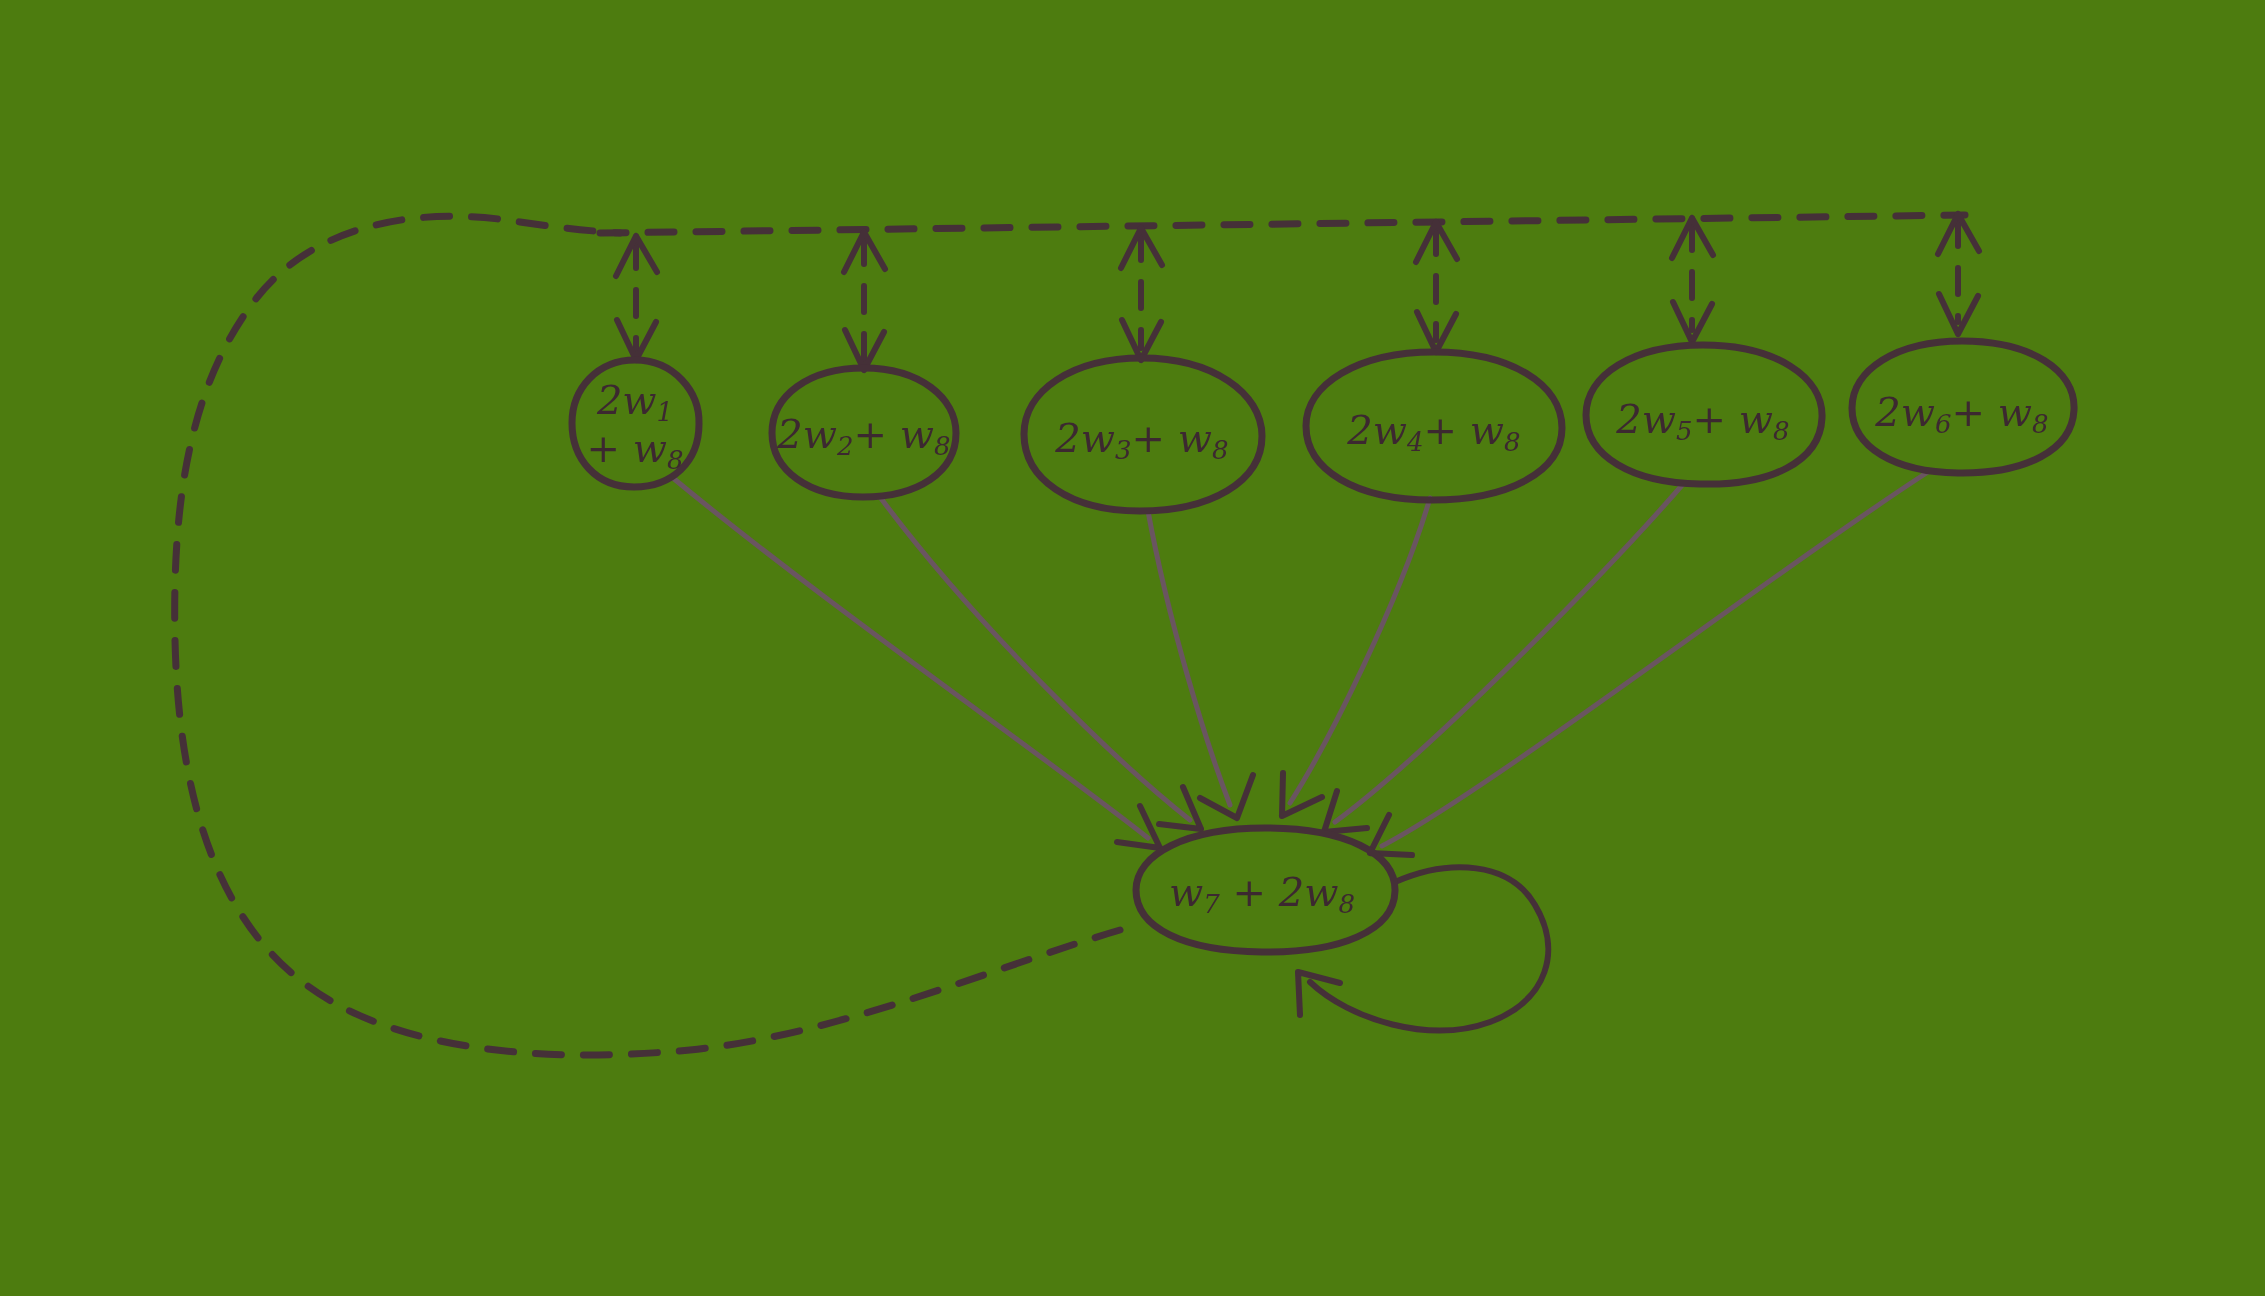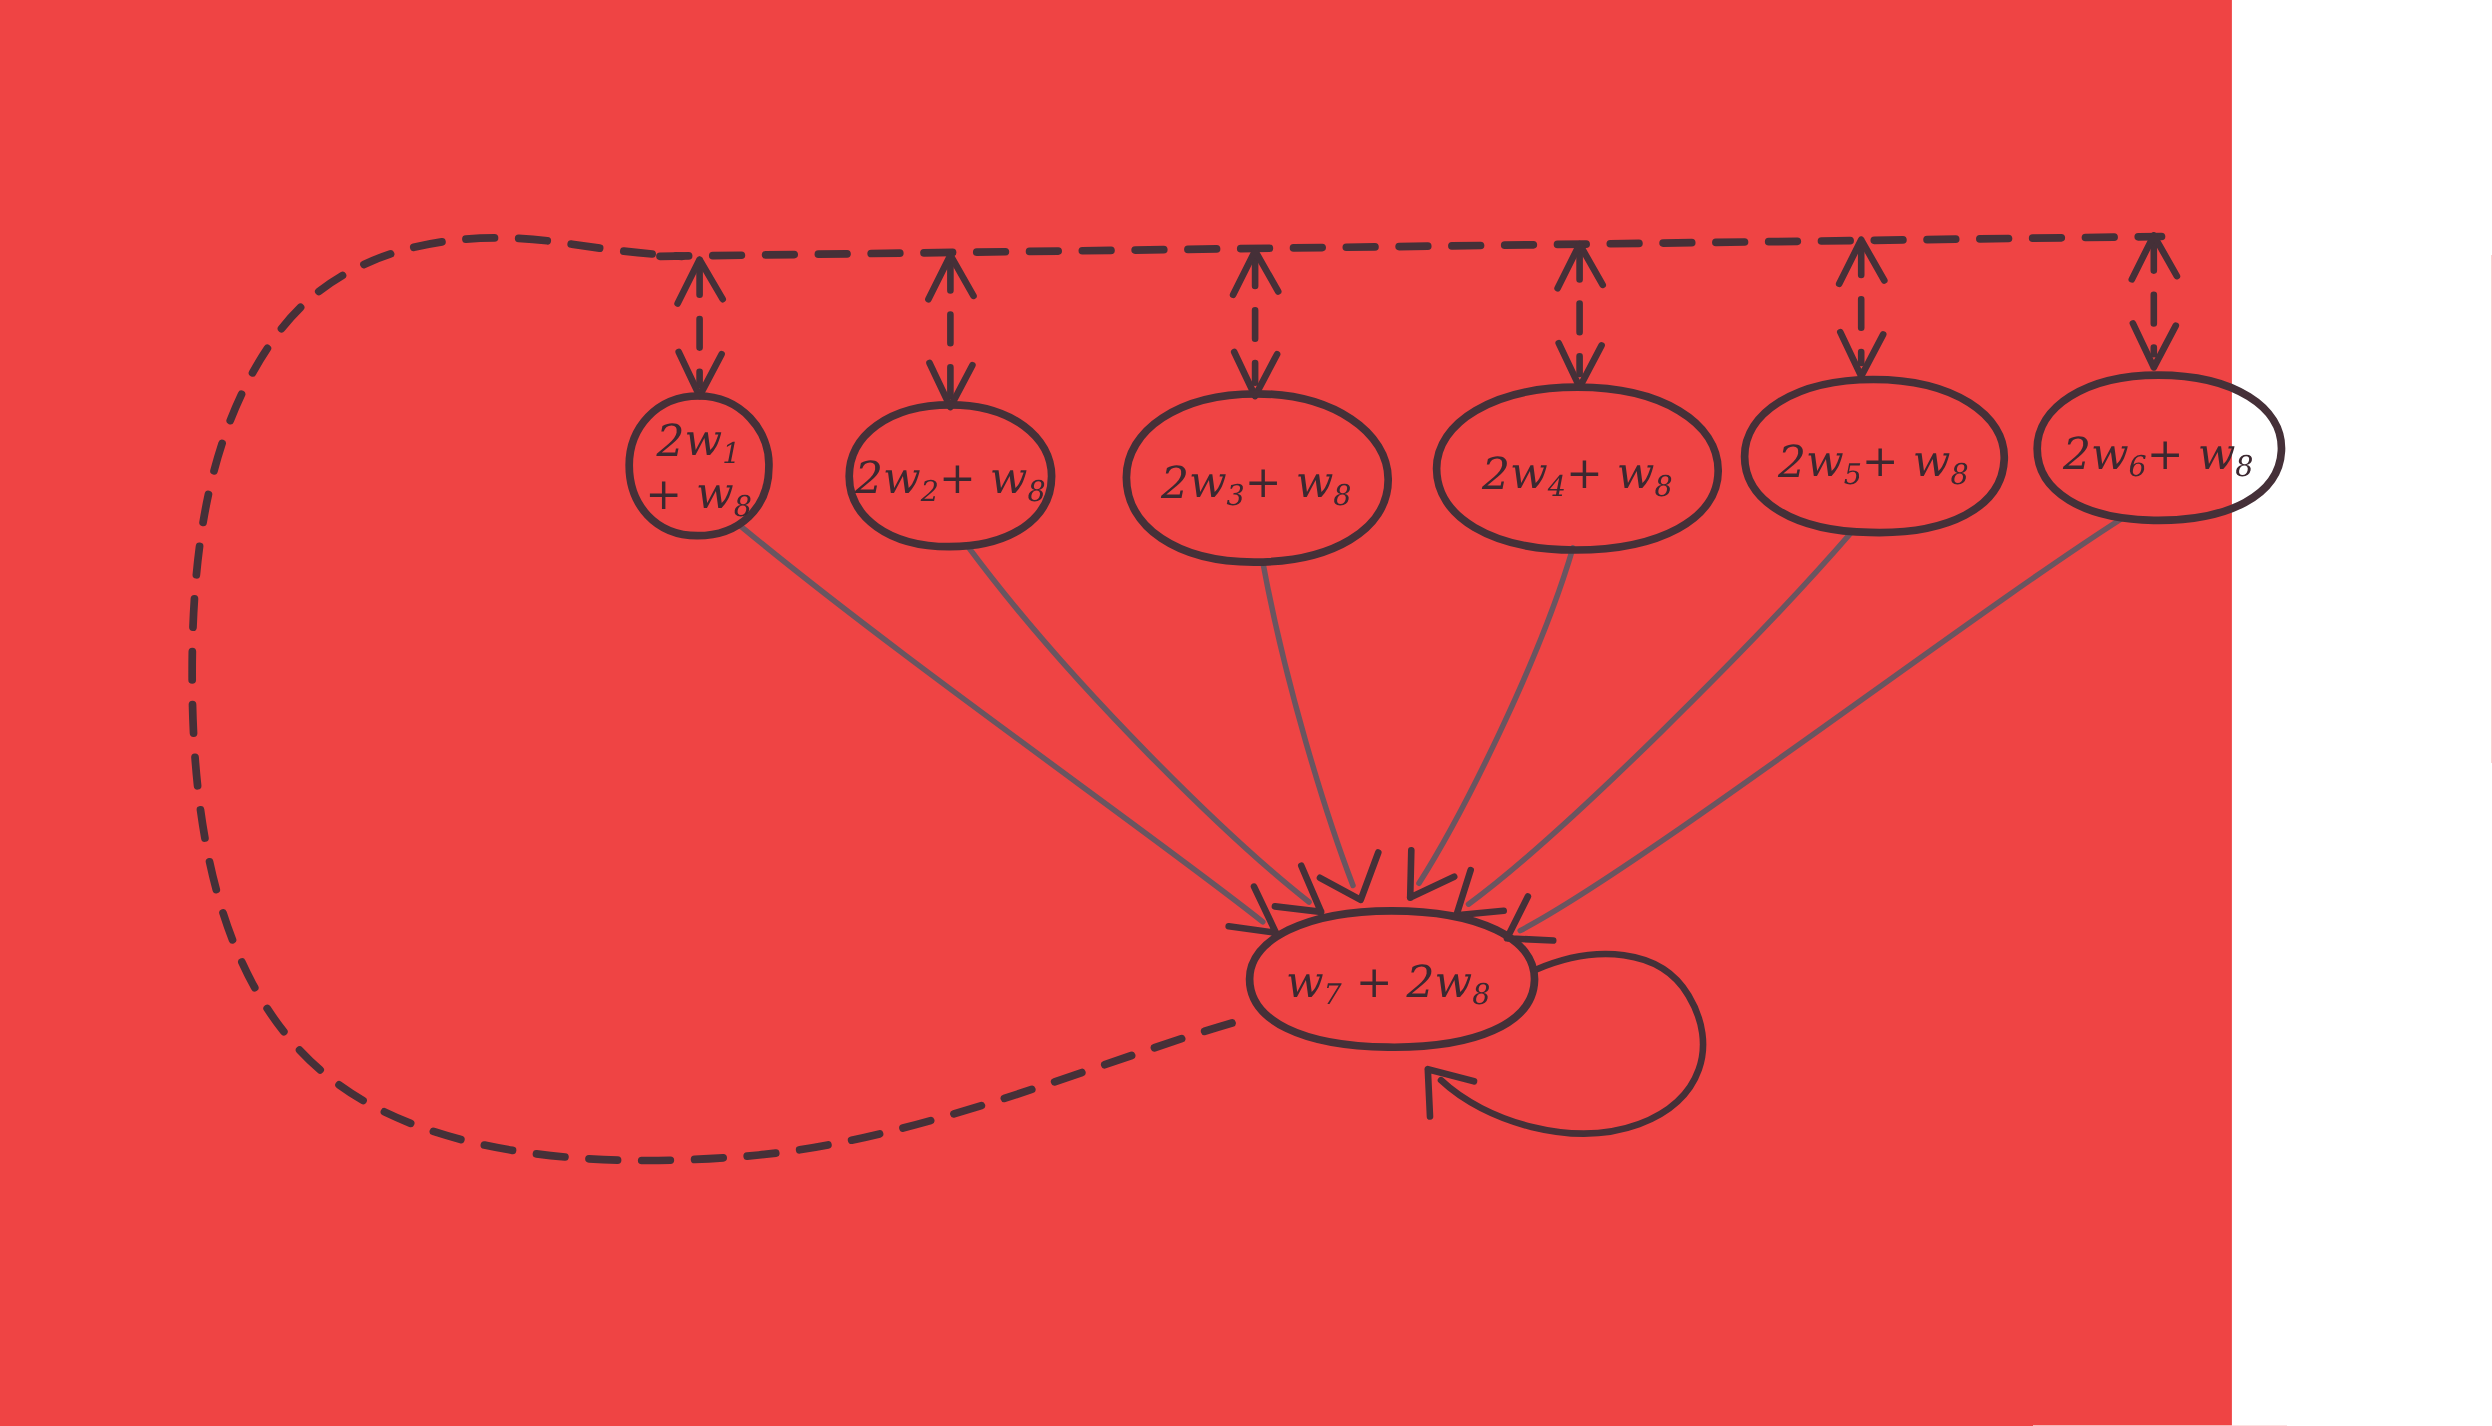--- a/index.html
+++ b/index.html
@@ -1,17 +1,17 @@
 <!DOCTYPE html>
 <html><head>
 <meta charset="utf-8">
 <style>
   html,body{margin:0;padding:0;background:#ffffff;}
   body{width:2265px;height:1296px;overflow:hidden;font-family:"DejaVu Sans",sans-serif;}
-  #stage{position:relative;width:2029px;height:1296px;background:#ef4444;}
+  #stage{position:relative;width:2265px;height:1296px;background:#4d7c0f;}
   svg#canvas{position:absolute;left:0;top:0;width:2265px;height:1296px;}
   .node-label{
     font-family:"DejaVu Serif",serif;
     fill:#3c2830;
     font-size:40px;
     font-style:italic;
     text-anchor:middle;
     dominant-baseline:middle;
     user-select:none;
   }

